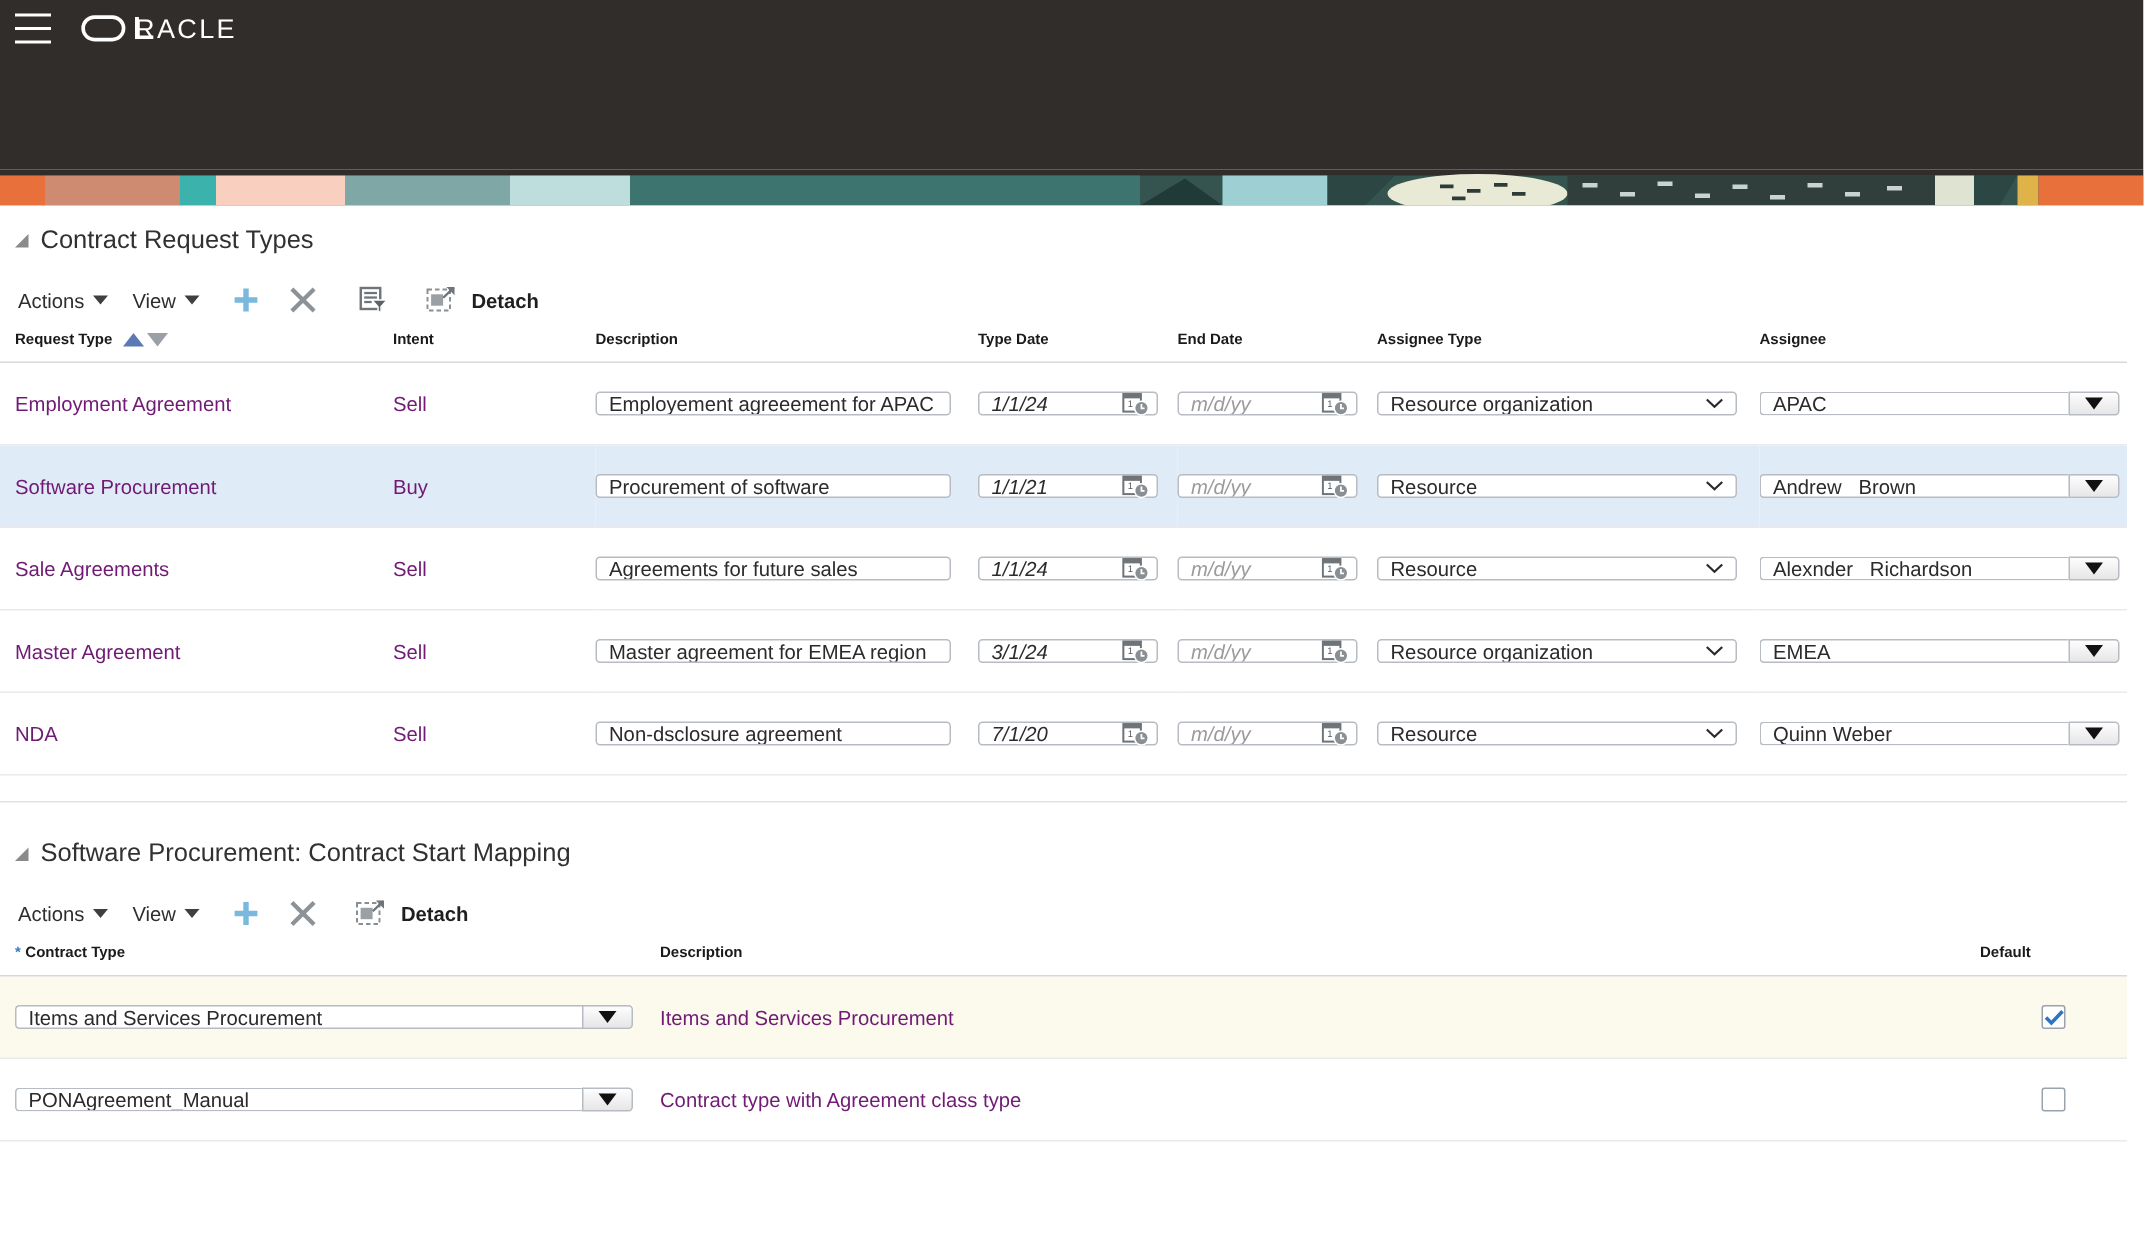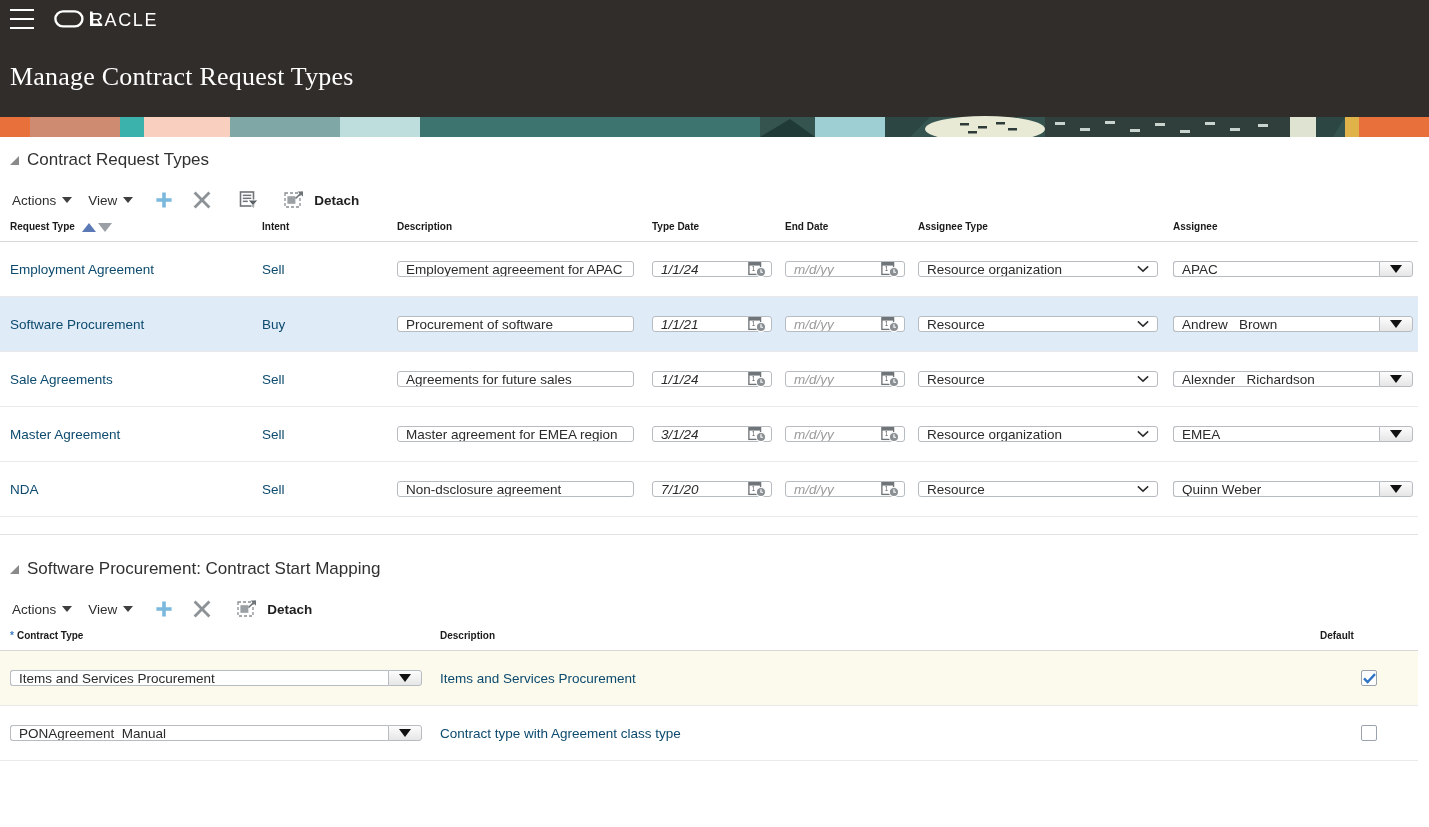--- a/index.html
+++ b/index.html
@@ -222,21 +222,21 @@
     vertical-align: middle;
   }
   .chk.checked svg { display: block; }
   .chk svg { display: none; }
 
   .req-star { color: #3b7ac4; font-weight: bold; margin-right: 3px; }
 
   .spacer-rule {
     width: 1418px; height: 1px; background: #e2e2e2; margin: 0;
   }
-  .static-text { font-size: 13.5px; color: #0c4a6e; }
+  .static-text { font-size: 13.5px; color: #701a75; }
 </style>
 </head>
 <body>
 
 <div class="app-header">
   <div class="hamburger">
     <span></span>
     <span></span>
     <span></span>
   </div>
@@ -245,21 +245,20 @@
       <g fill="none" stroke="#ffffff" stroke-width="2.4">
         <rect x="1.4" y="3.4" width="27" height="15" rx="7.5"></rect>
       </g>
       <g fill="#ffffff">
         <path d="M36 3.4h2.6v12.2h9.6v2.4H36z"></path>
         <path d="M52.2 3.4h11.2c4 0 6.6 3 6.6 7.3s-2.6 7.3-6.6 7.3H52.2zm2.6 2.4v9.8h8.3c2.6 0 4.2-1.9 4.2-4.9s-1.6-4.9-4.2-4.9z" opacity="0"></path>
       </g>
       <text x="36" y="17.5" font-family="Liberation Sans, sans-serif" font-size="18" letter-spacing="1.6" fill="#ffffff">RACLE</text>
     </svg>
   </div>
-  <div class="page-title">Manage Contract Request Types</div>
 </div>
 
 <div class="banner-strip">
   <svg width="1429" height="24" viewBox="0 0 1429 24" preserveAspectRatio="none" aria-hidden="true">
     <rect x="0" y="0" width="1429" height="24" fill="#35544f"></rect>
     <rect x="0" y="0" width="1429" height="4" fill="#312d2a"></rect>
     <rect x="0" y="4" width="30" height="20" fill="#e8703a"></rect>
     <rect x="30" y="4" width="90" height="20" fill="#cf8b72"></rect>
     <rect x="120" y="4" width="24" height="20" fill="#3bb3ac"></rect>
     <rect x="144" y="4" width="86" height="20" fill="#f9cfc0"></rect>

